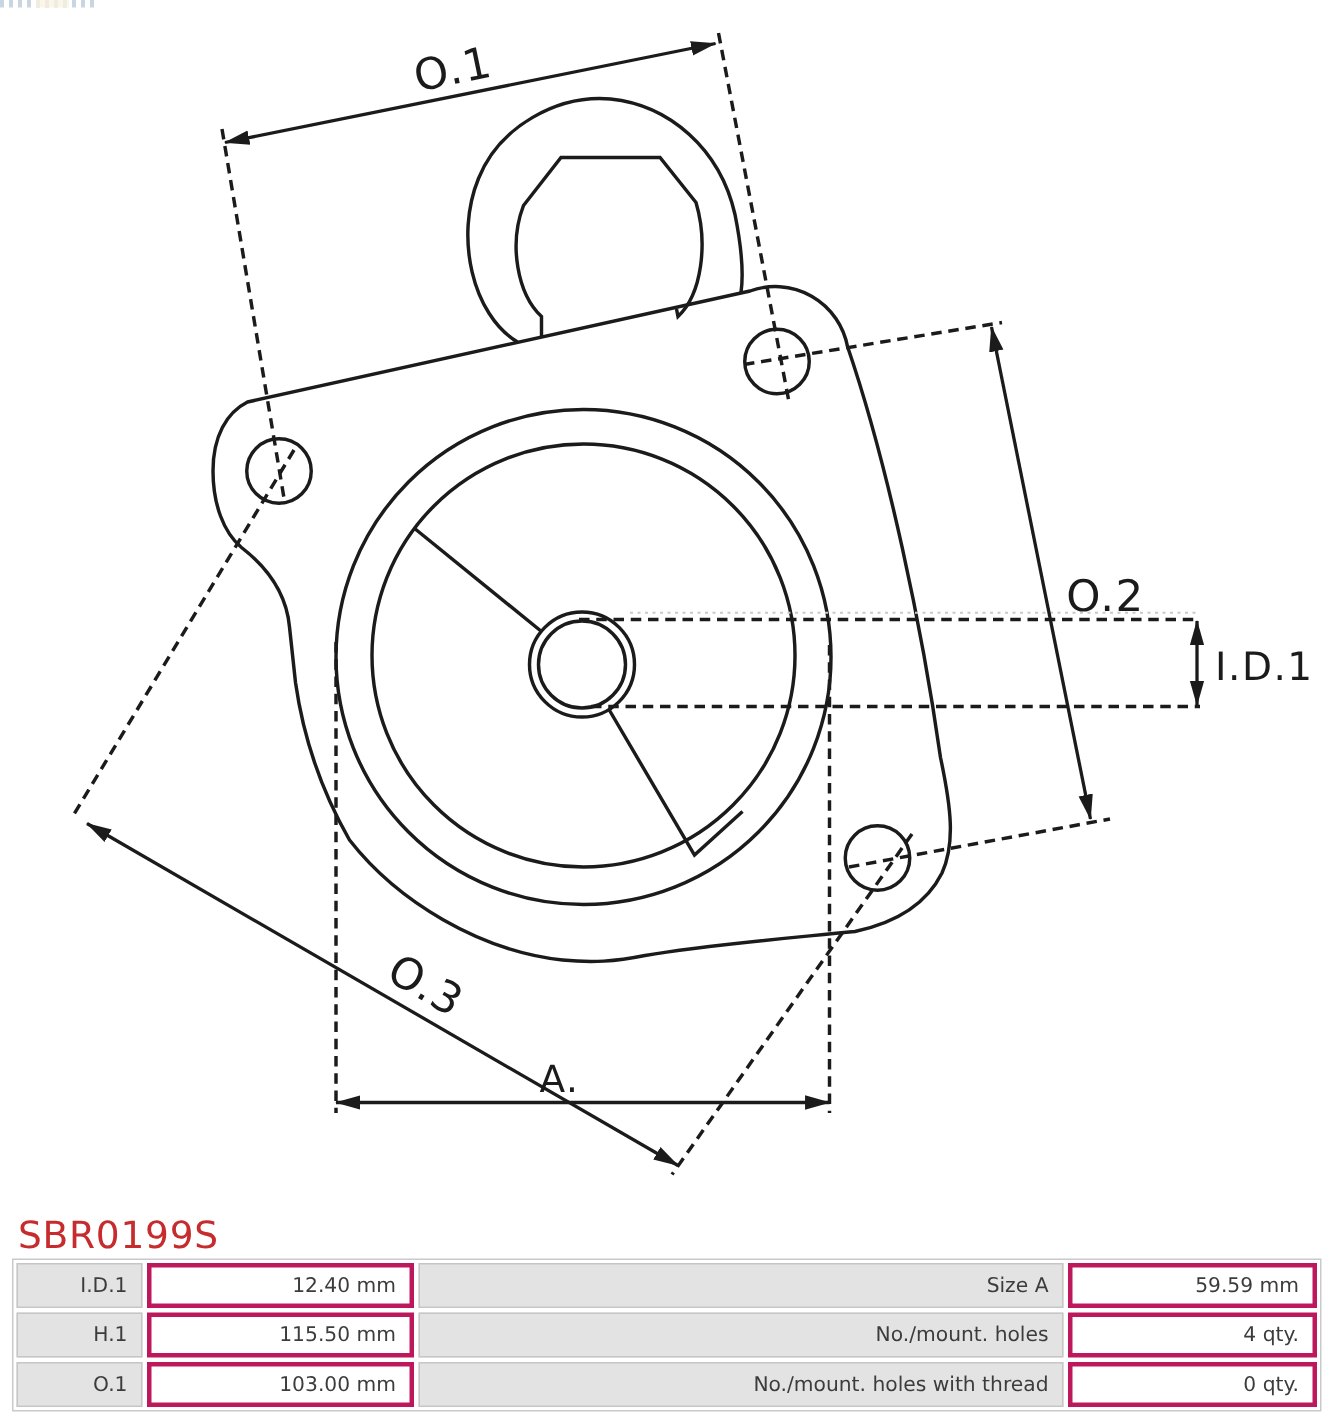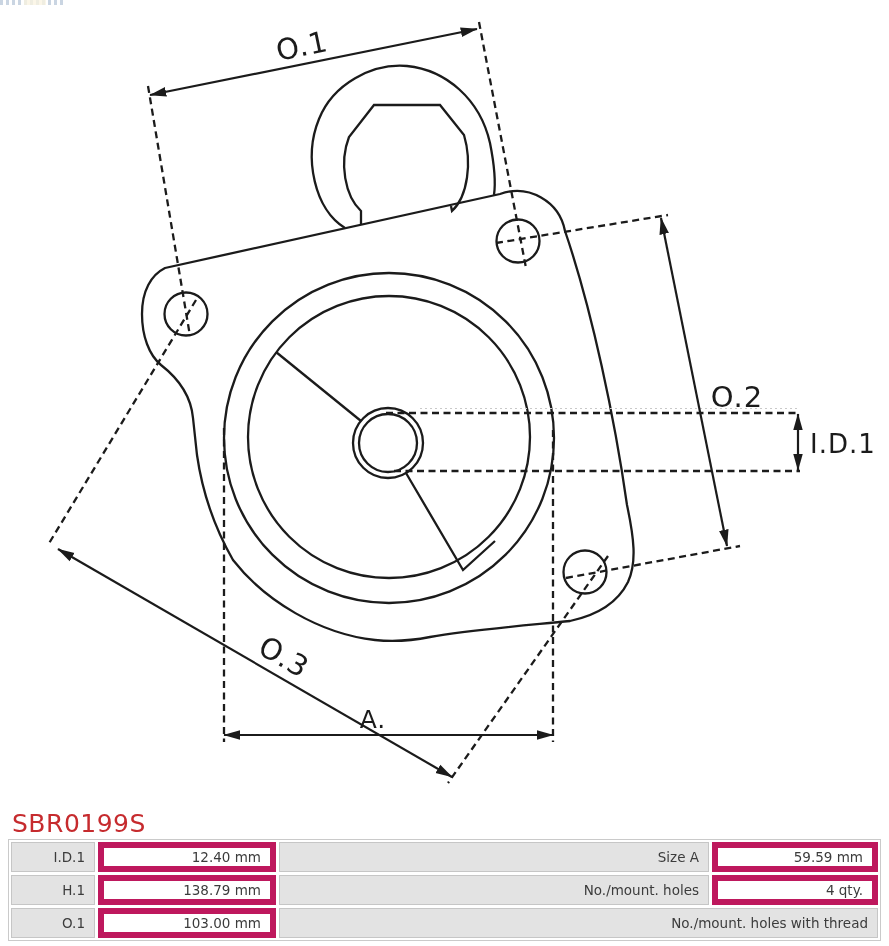--- a/index.html
+++ b/index.html
@@ -33,21 +33,21 @@
     position:absolute;left:8px;top:839px;width:873px;
     box-sizing:border-box;border:1px solid #cacaca;background:#ffffff;
     padding:2px;display:flex;flex-direction:column;gap:3px;
   }
   .spec-row{display:flex;gap:3px;height:30px;}
   .cell{
     box-sizing:border-box;display:flex;align-items:center;justify-content:flex-end;
     padding-right:9px;font-size:13.5px;color:#3c3c3c;white-space:nowrap;
   }
   .cell.gray{background:#e3e3e3;border:1px solid #c6c6c6;}
-  .cell.white{background:#ffffff;border:6px solid #be185d;}
+  .cell.white{background:#ffffff;border:3px solid #be185d;}
   .cell.c-label{width:84px;}
   .cell.c-value{width:178px;}
   .cell.c-attr{flex:1;}
   .cell.c-value2{width:166px;}
 </style>
 </head>
 <body>
 
 <div class="corner-artifact">
     <span class="tint"></span>
@@ -148,22 +148,23 @@
 
 <div class="spec-table">
   <div class="spec-row">
     <div class="cell gray c-label">I.D.1</div>
     <div class="cell white c-value">12.40 mm</div>
     <div class="cell gray c-attr">Size A</div>
     <div class="cell white c-value2">59.59 mm</div>
   </div>
   <div class="spec-row">
     <div class="cell gray c-label">H.1</div>
-    <div class="cell white c-value">138.79 mm</div>
+    <div class="cell white c-value">115.50 mm</div>
     <div class="cell gray c-attr">No./mount. holes</div>
     <div class="cell white c-value2">4 qty.</div>
   </div>
   <div class="spec-row">
     <div class="cell gray c-label">O.1</div>
     <div class="cell white c-value">103.00 mm</div>
     <div class="cell gray c-attr">No./mount. holes with thread</div>
+    <div class="cell white c-value2">0 qty.</div>
   </div>
 </div>
 
 </body></html>

